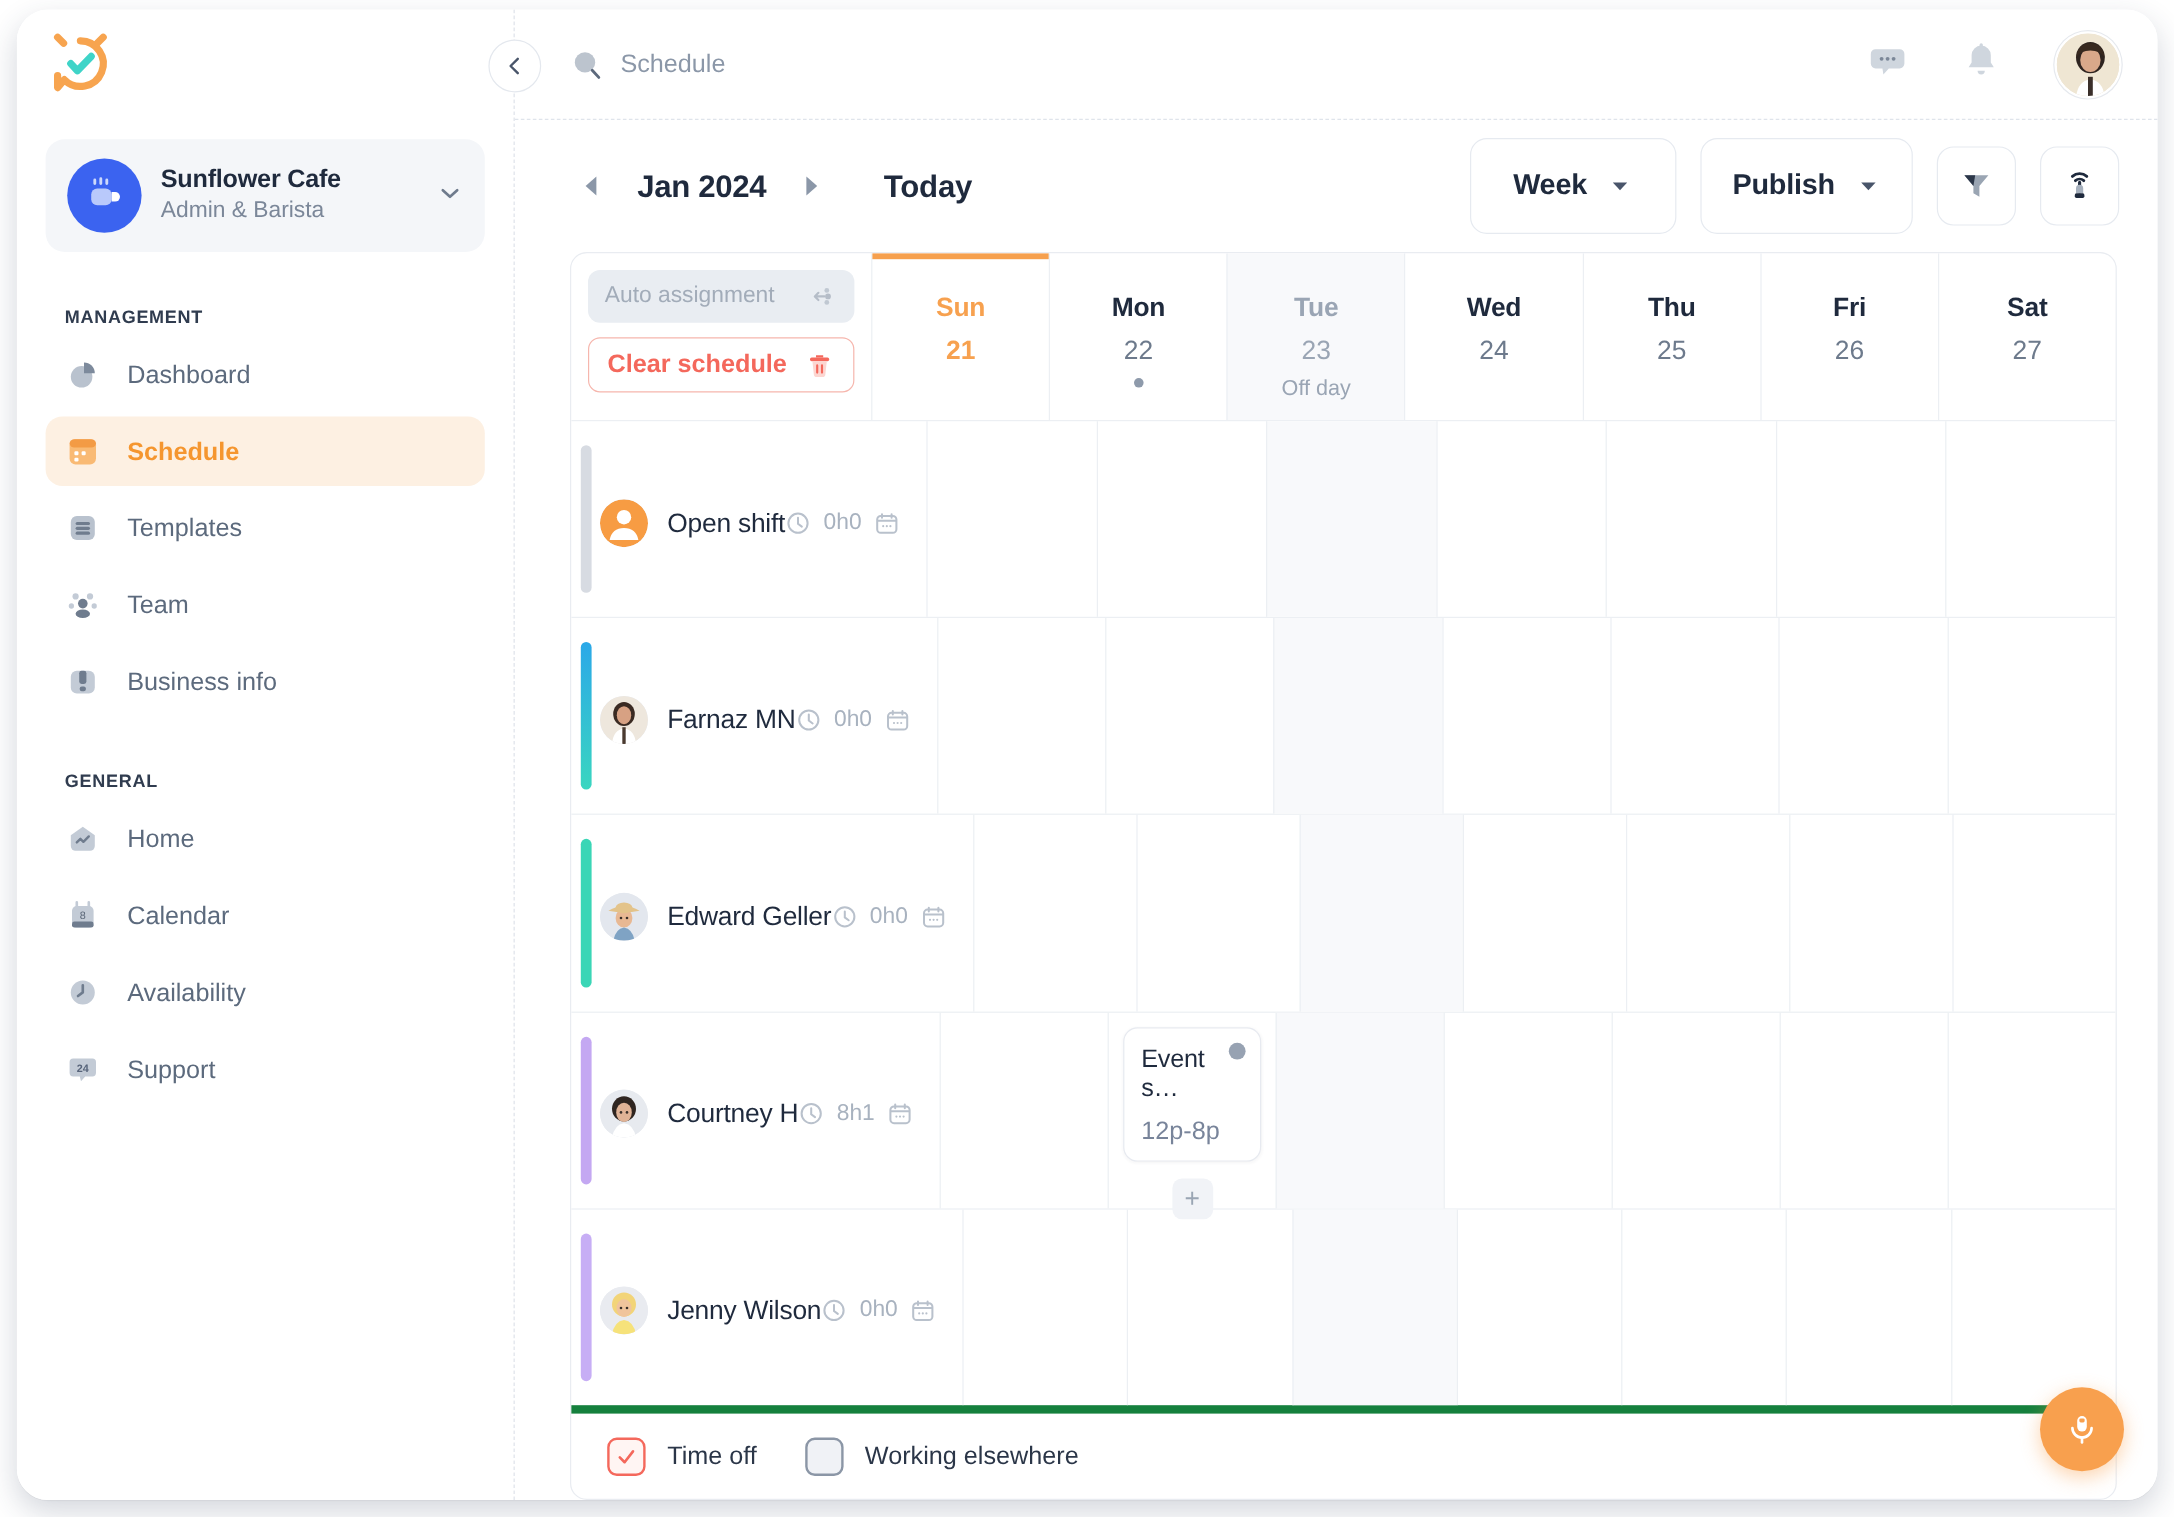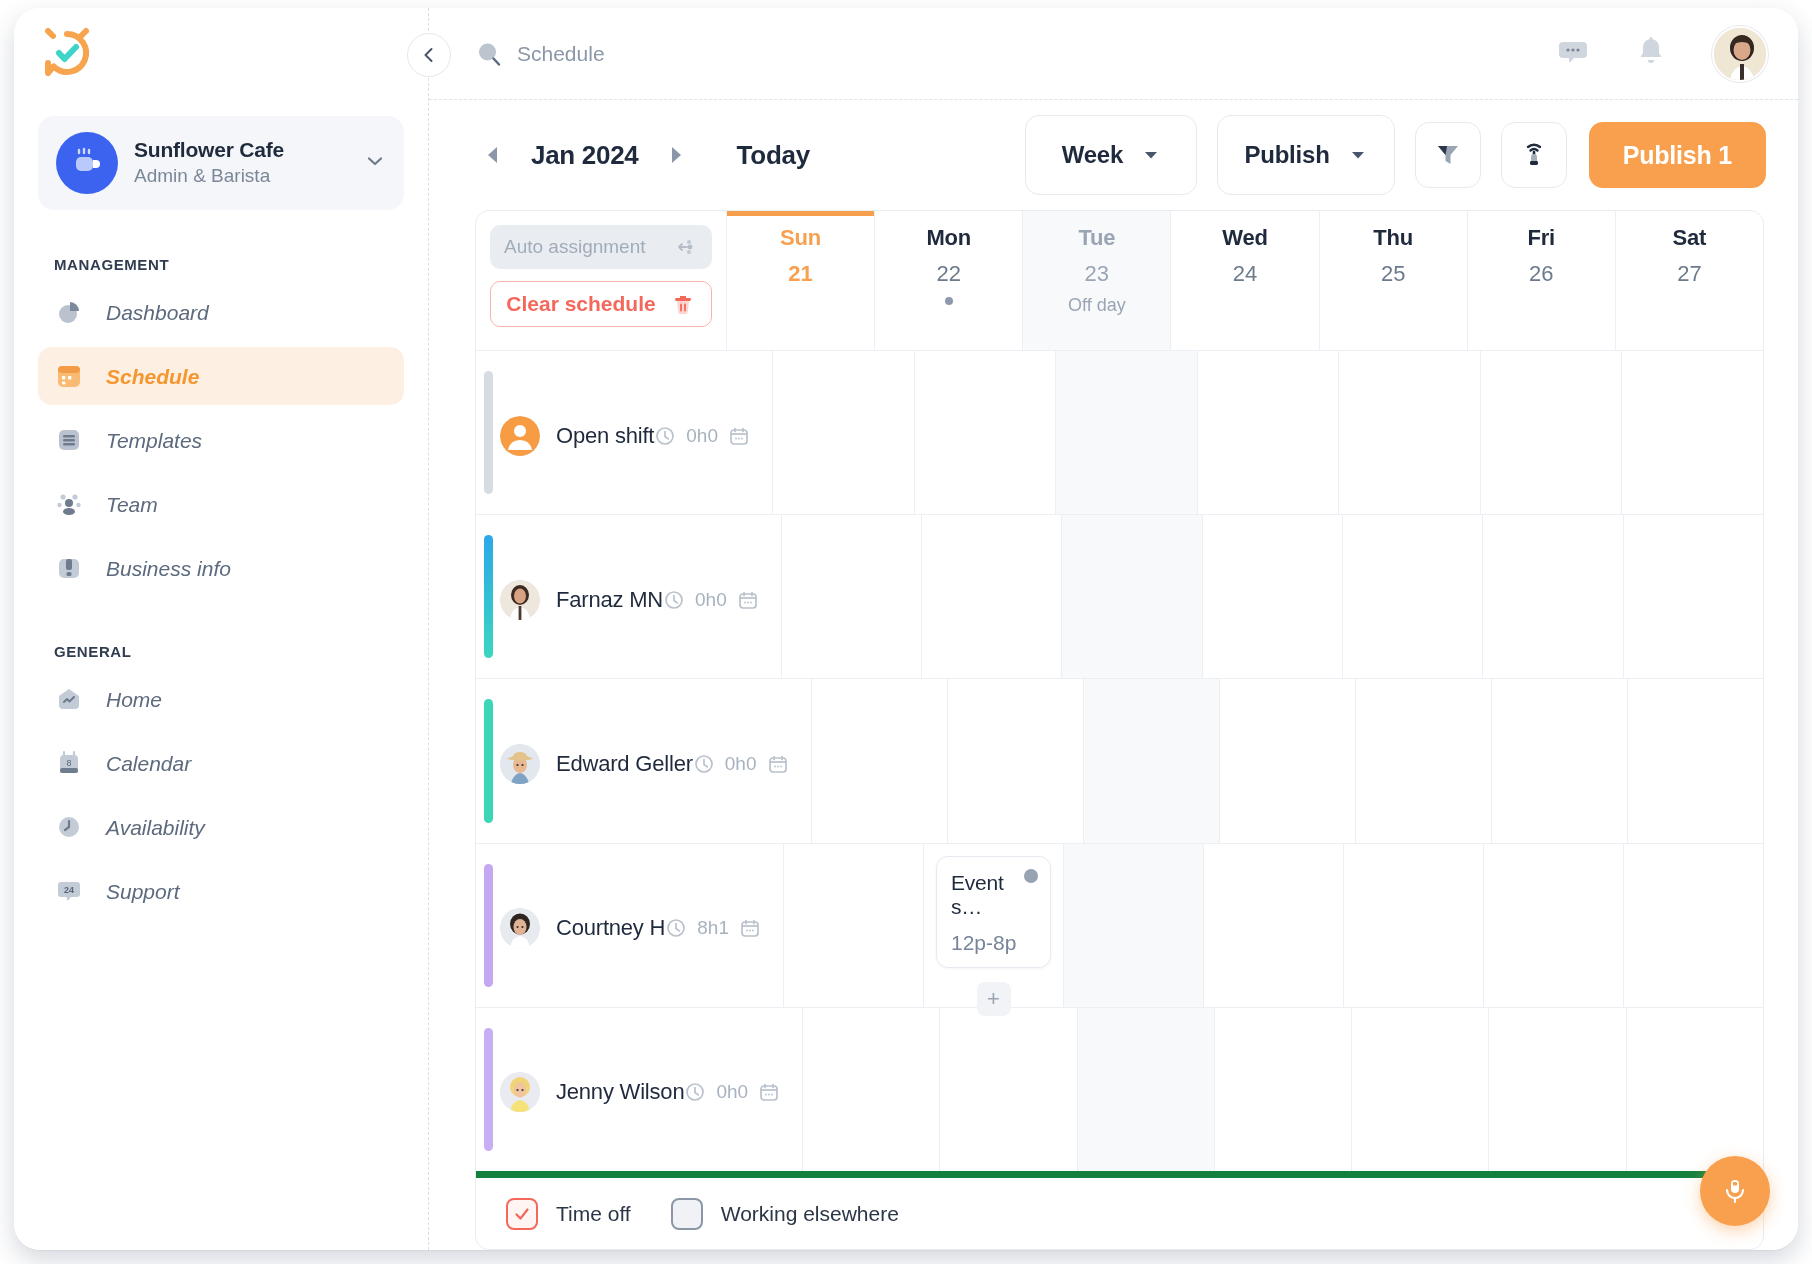--- a/index.html
+++ b/index.html
@@ -70,21 +70,21 @@
     margin: 6px 24px;
     padding-left: 16px;
     border-radius: 14px;
     cursor: pointer;
     color: #5c6a7d;
     font-size: 21px;
   }
   .nav-item .nav-ico { width: 30px; height: 30px; flex:0 0 30px; display:flex; align-items:center; justify-content:center; }
   .nav-item.active { background: #fdf0e2; }
   .nav-item.active .nav-label { color: #f5962f; font-weight: 700; }
-  .nav-label { line-height: 1; font-style: italic; }
+  .nav-label { line-height: 1; }
 
   
   .main { flex: 1; height: 100%; position: relative; background: #ffffff; display:flex; flex-direction:column; min-width:0; }
 
   .collapse-btn {
     position: absolute; left: -22px; top: 25px;
     width: 44px; height: 44px; border-radius: 50%;
     background: #fff; border: 1px solid #e4e8ee;
     display: flex; align-items: center; justify-content: center;
     color: #49556a; z-index: 30; cursor: pointer;
@@ -156,21 +156,21 @@
     border-radius: 14px;
     background: #fff;
     overflow: hidden;
     display: flex; flex-direction: column;
   }
   .grid-head { display: flex; height: 140px; flex: 0 0 140px; border-bottom: 1px solid #eceff3; }
   .hd-cell {
     flex: 1 1 0; min-width: 0;
     border-left: 1px solid #eceff3;
     display: flex; flex-direction: column; align-items: center;
-    justify-content: flex-start; padding-top: 14px;
+    justify-content: flex-start; padding-top: 32px;
     position: relative; cursor: pointer;
   }
   .hd-cell.first-col {
     flex: 0 0 250px; border-left: none;
     align-items: stretch; padding: 14px 14px 0 14px; justify-content: flex-start;
   }
   .hd-cell.today-col::before {
     content: ""; position: absolute; left: 0; right: 0; top: 0;
     height: 5px; background: #f6a04e;
   }
@@ -483,23 +483,20 @@
       <div class="icon-btn">
         <svg width="30" height="30" viewBox="0 0 30 30">
           <path d="M9 7 a9 9 0 0 1 12 0" stroke="#1f2a3d" stroke-width="2.4" fill="none" stroke-linecap="round"></path>
           <path d="M11.5 10.5 a5.5 5.5 0 0 1 7 0" stroke="#1f2a3d" stroke-width="2.4" fill="none" stroke-linecap="round"></path>
           <path d="M15 12 v8" stroke="#1f2a3d" stroke-width="2.6" stroke-linecap="round"></path>
           <path d="M12 17 a3 3 0 0 1 6 0 v4 h-6 z" fill="#a6b0bd"></path>
           <rect x="11" y="21" width="8" height="4" rx="1.4" fill="#1f2a3d"></rect>
         </svg>
       </div>
 
-      <div class="publish-btn">
-        <span>Publish 1</span>
-      </div>
     </div>
 
     <div class="grid-wrap">
       <div class="grid-card">
 
         <div class="grid-head">
 
           <div class="hd-cell first-col">
             <div class="auto-assign">
               <span>Auto assignment</span>

